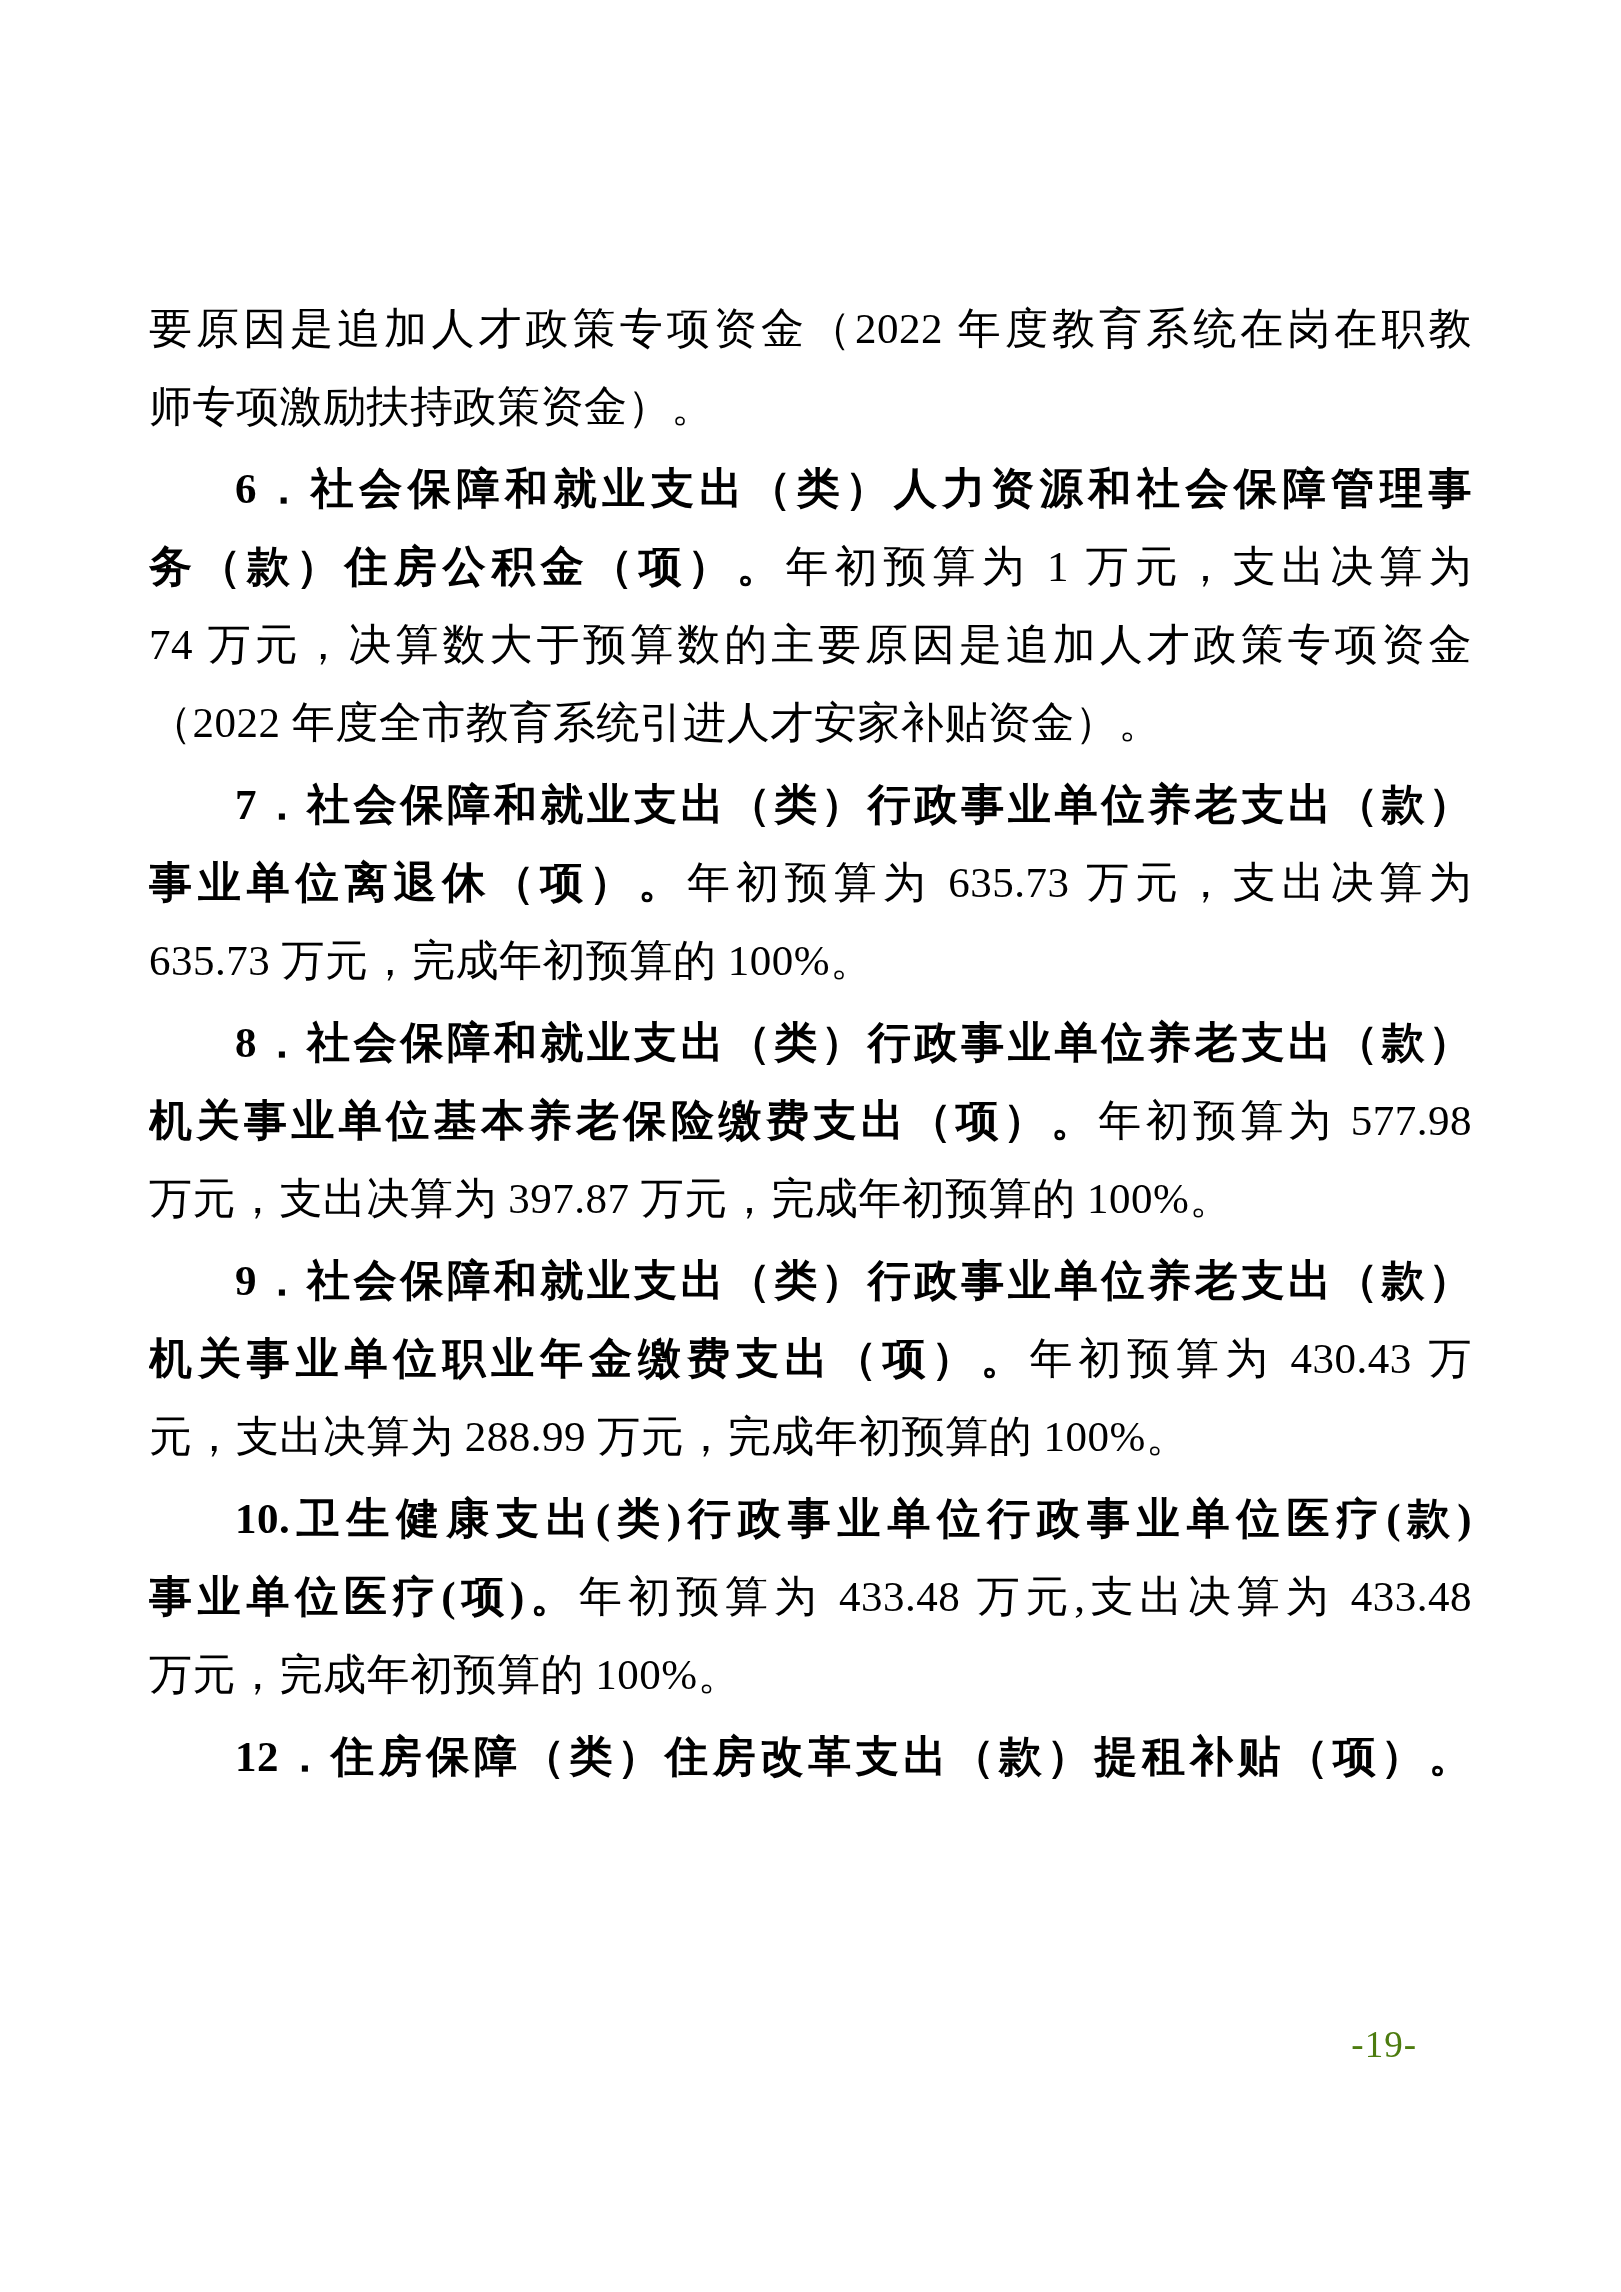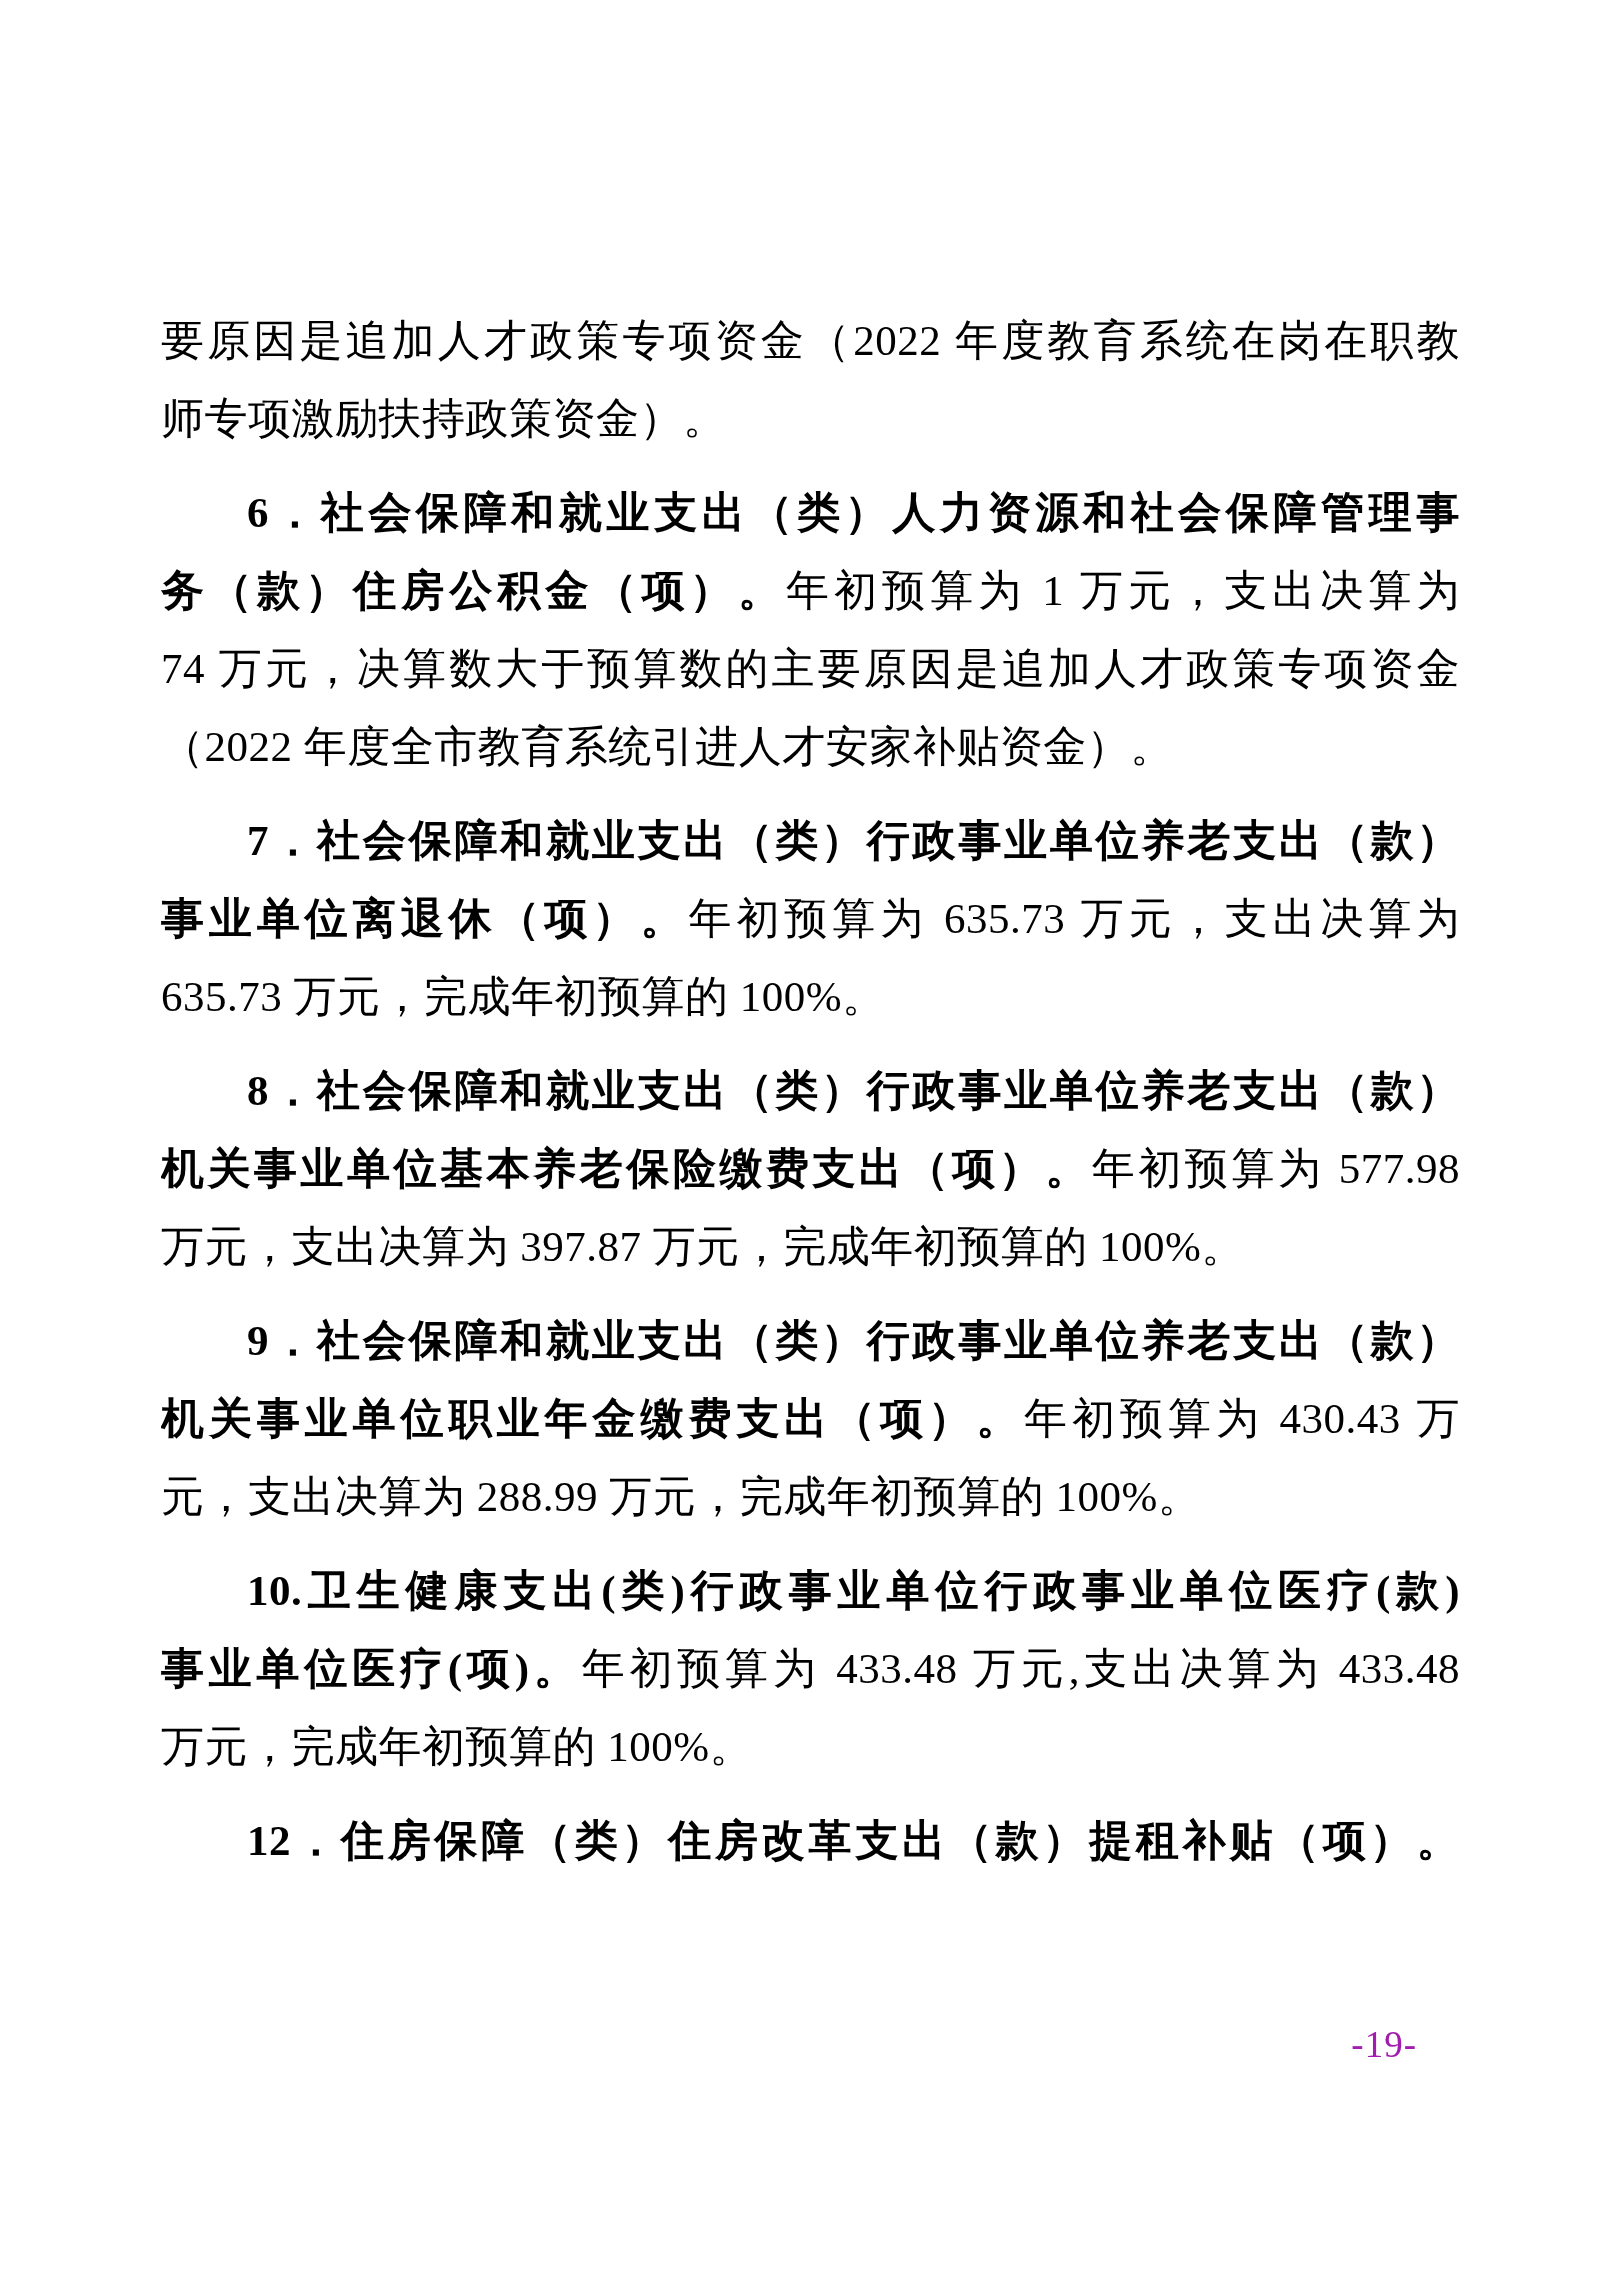--- a/index.html
+++ b/index.html
@@ -16,21 +16,21 @@
     font-family: "Liberation Serif", serif;
     overflow: hidden;
   }
   .doc-body {
     position: absolute;
     left: 145px;
     top: 286px;
     width: 1331px;
   }
   .paragraph {
-    margin: 16px;
+    margin: 4px;
     padding: 0;
   }
   .line {
     height: 78px;
     line-height: 78px;
     font-size: 43px;
     white-space: normal;
     overflow: hidden;
     text-align: justify;
     text-align-last: left;
@@ -49,21 +49,21 @@
   .run.bold {
     font-weight: 700;
   }
   .page-number {
     position: absolute;
     top: 2021px;
     right: 204px;
     font-size: 37px;
     line-height: 47px;
     letter-spacing: 1px;
-    color: #a21caf;
+    color: #4d7c0f;
     font-family: "Liberation Serif", serif;
   }
 </style>
 </head>
 <body>
 
 <div class="page" style="background: rgb(255, 255, 255); color: rgb(0, 0, 0);">
   <div class="doc-body">
       <div class="paragraph">
         <div class="line justify"><span class="run">要原因是追加人才政策专项资金（2022 年度教育系统在岗在职教</span></div>

